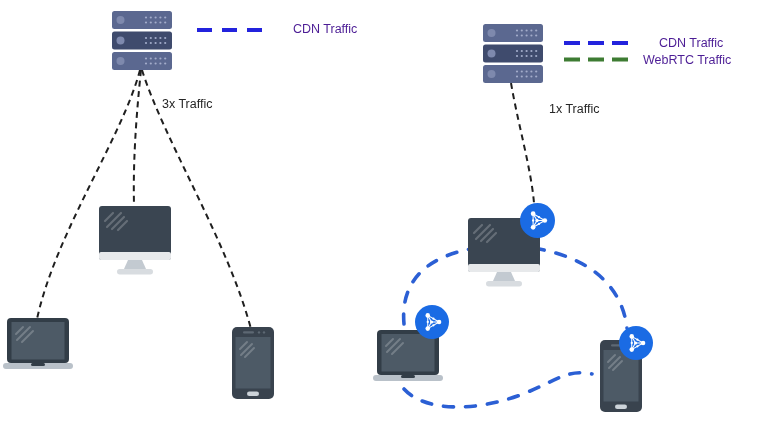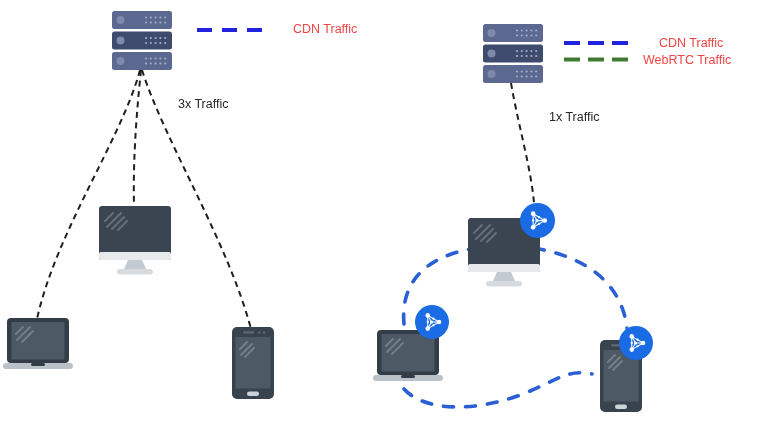--- a/index.html
+++ b/index.html
@@ -6,21 +6,21 @@
   .stage{
     position:relative;width:768px;height:432px;overflow:hidden;
     background:#ffffff;
     font-family:"Liberation Sans",sans-serif;
   }
   .stage svg.diagram{position:absolute;left:0;top:0;}
   .label{
     position:absolute;font-size:12.5px;line-height:14px;color:#262626;
     white-space:nowrap;
   }
-  .legend-label{color:#ef4444;}
+  .legend-label{color:#4c1d95;}
 </style>
 </head>
 <body>
 
 <div class="stage">
 
   <svg class="diagram" width="768" height="432" viewBox="0 0 768 432">
     <defs>
       <symbol id="sym-server" viewBox="0 0 60 59">
         <rect x="0" y="0" width="60" height="18" rx="2.5" fill="#5b6890"></rect>
@@ -160,21 +160,21 @@
       <use href="#sym-badge" x="520" y="203" width="35" height="35" color="#1a6be4"></use>
       <use href="#sym-badge" x="415" y="305" width="34" height="34" color="#1a6be4"></use>
       <use href="#sym-badge" x="619" y="326" width="34" height="34" color="#1a6be4"></use>
       <line x1="564" y1="43" x2="628" y2="43" stroke="#2323dd" stroke-width="4" stroke-dasharray="16 8"></line>
       <line x1="564" y1="59.5" x2="628" y2="59.5" stroke="#3e7c33" stroke-width="4" stroke-dasharray="16 8"></line>
     </g>
   </svg>
 
   <div class="label legend-label" style="left:293px;top:22px;">CDN Traffic</div>
 
-  <div class="label" style="left:178px;top:97px;">3x Traffic</div>
+  <div class="label" style="left:162px;top:97px;">3x Traffic</div>
 
   <div class="label legend-label" style="left:659px;top:36px;">CDN Traffic</div>
 
   <div class="label legend-label" style="left:643px;top:53px;">WebRTC Traffic</div>
 
-  <div class="label" style="left:549px;top:110px;text-align:right;">1x Traffic</div>
+  <div class="label" style="left:549px;top:102px;text-align:right;">1x Traffic</div>
 
 </div>
 
 </body></html>

